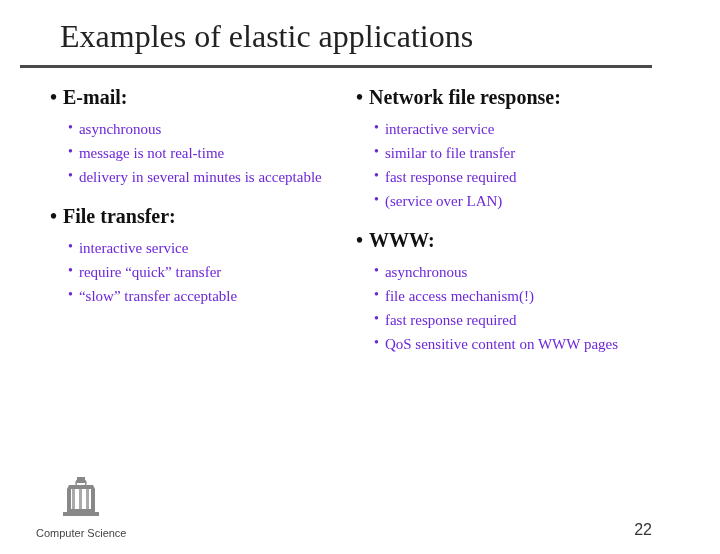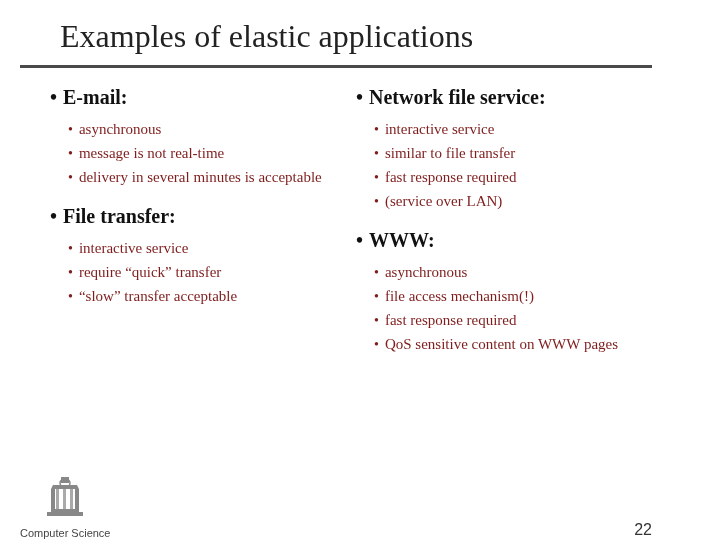--- a/index.html
+++ b/index.html
@@ -62,37 +62,37 @@
     }
 
     .sub-list {
       list-style: none;
       margin-left: 18px;
       margin-bottom: 16px;
     }
 
     .sub-list li {
       font-size: 15px;
-      color: #7f1d1d;
+      color: #6d28d9;
       line-height: 1.6;
       display: flex;
-      align-items: flex-end;
+      align-items: flex-start;
       gap: 6px;
     }
 
     .sub-list li::before {
       content: '•';
       font-size: 14px;
       flex-shrink: 0;
     }
 
     .footer {
       position: absolute;
       bottom: 10px;
-      left: 0;
+      left: 16px;
       right: 0;
       display: flex;
       align-items: flex-end;
       justify-content: space-between;
       padding: 0 20px 5px 20px;
     }
 
     .ucl-logo {
       display: flex;
       flex-direction: column;
@@ -164,21 +164,21 @@
             <span>“slow” transfer acceptable</span>
           </li>
       </ul>
 
     </div>
 
     <div class="column">
 
       <div class="main-bullet">
         <span class="bullet-dot">•</span>
-        <span>Network file service:</span>
+        <span>Network file response:</span>
       </div>
       <ul class="sub-list">
         <li>
             <span>interactive service</span>
           </li>
         <li>
             <span>similar to file transfer</span>
           </li>
         <li>
             <span>fast response required</span>

